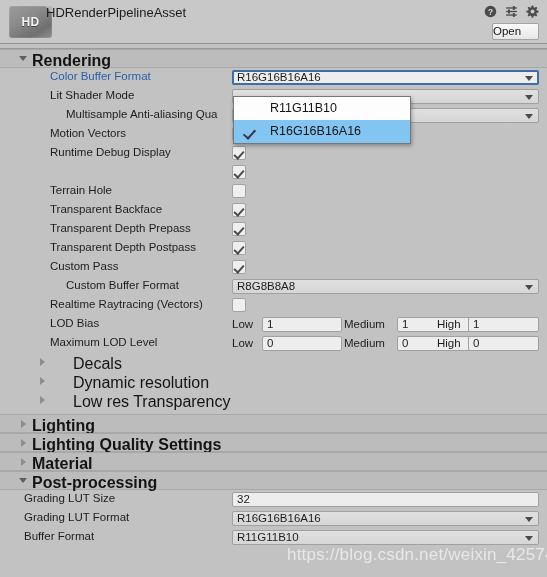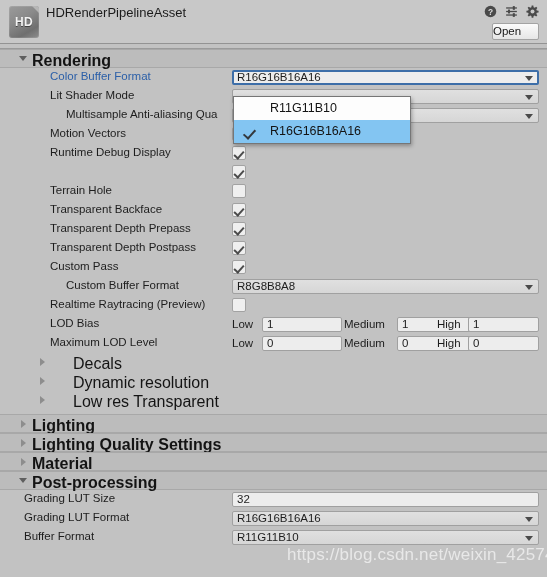--- a/index.html
+++ b/index.html
@@ -22,20 +22,21 @@
     border-bottom: 1px solid #939393;
     box-sizing: border-box;
   }
   .hdr-icon {
     position: absolute; left: 9px; top: 6px;
     width: 30px; height: 32px;
     border-radius: 3px;
     background: linear-gradient(150deg, #9b9b9b 0%, #8a8a8a 40%, #6f6f6f 75%, #8e8e8e 100%);
     box-shadow: inset 0 0 0 1px rgba(255,255,255,0.10);
     overflow: hidden;
+    padding-left: 13px;
   }
   .hdr-icon::after{
     content:""; position:absolute; right:0; top:0;
     border-width: 0 7px 7px 0; border-style: solid;
     border-color: transparent #b6b6b6 transparent transparent;
   }
   .hdr-icon span {
     position: absolute; left: 0; right: 0; top: 9px;
     text-align: center;
     font-size: 12px; font-weight: bold;
@@ -307,21 +308,21 @@
 
     <div class="row">
       <div class="lbl ind2">Custom Buffer Format</div>
       <div class="field">
         <span>R8G8B8A8</span>
         <i class="arw"></i>
       </div>
     </div>
 
     <div class="row">
-      <div class="lbl ind1">Realtime Raytracing (Preview)</div>
+      <div class="lbl ind1">Realtime Raytracing (Vectors)</div>
       <div class="cb"></div>
     </div>
 
     <div class="row">
       <div class="lbl ind1">LOD Bias</div>
       <div class="lodcell" style="left:232px; width:110px;">
         <span class="t">Low</span>
         <span class="inp" style="left:30px; width:80px;">1</span>
       </div>
       <div class="lodcell" style="left:344px; width:130px;">
@@ -353,21 +354,21 @@
     <div class="sect sub">
       <i class="tri sub right"></i>
       <div class="stitle">Decals</div>
     </div>
     <div class="sect sub">
       <i class="tri sub right"></i>
       <div class="stitle">Dynamic resolution</div>
     </div>
     <div class="sect sub">
       <i class="tri sub right"></i>
-      <div class="stitle">Low res Transparent</div>
+      <div class="stitle">Low res Transparency</div>
     </div>
 
     <div style="height:4px"></div>
 
     <div class="sect">
       <i class="tri right"></i>
       <div class="stitle">Lighting</div>
     </div>
     <div class="sect">
       <i class="tri right"></i>

